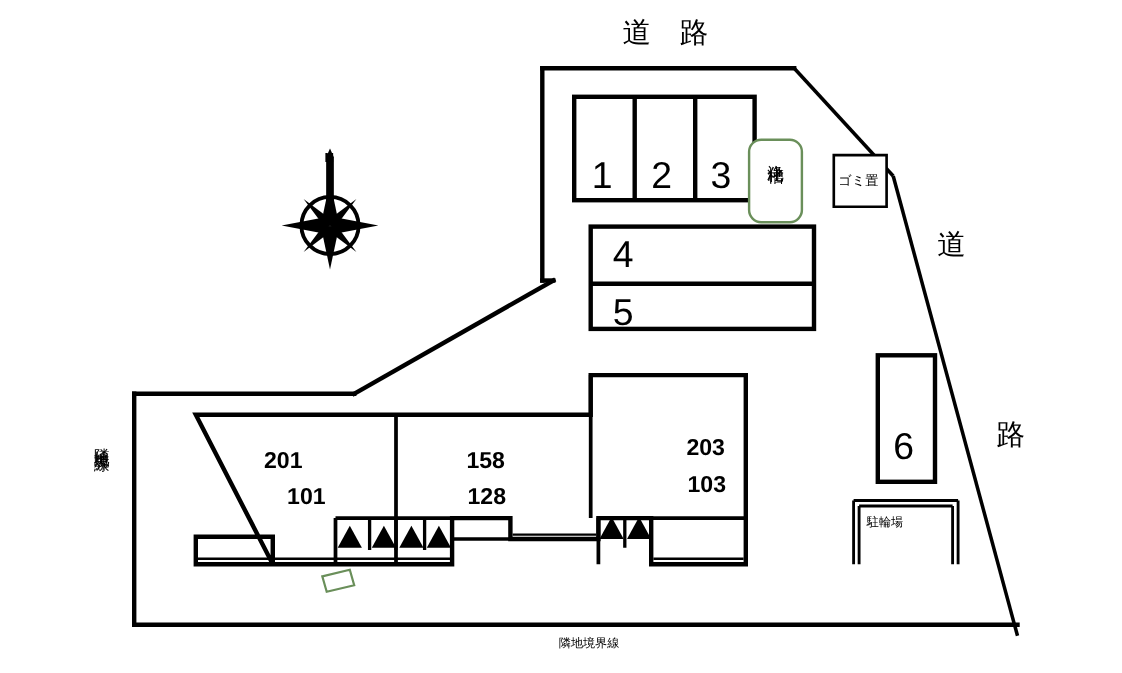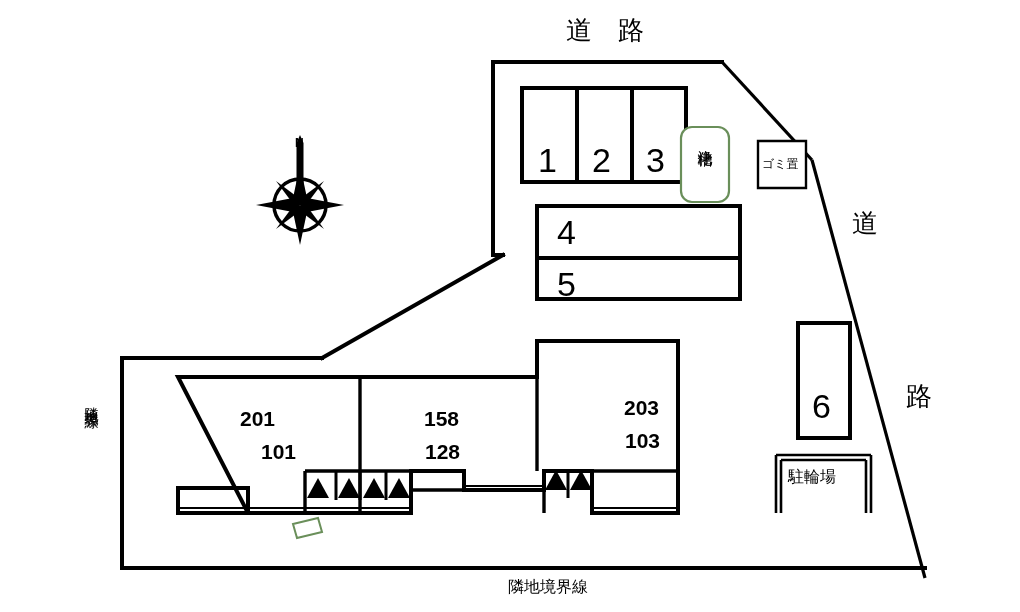--- a/index.html
+++ b/index.html
@@ -40,21 +40,21 @@
   .stall-num {
     font-size: 34px;
     font-family: "Liberation Sans", sans-serif;
   }
   .unit-num {
     font-size: 21px;
     font-weight: bold;
     font-family: "Liberation Sans", sans-serif;
   }
   .small-jp {
-    font-size: 16px;
+    font-size: 11px;
     font-family: "DejaVu Sans", sans-serif;
   }
   .tiny-jp {
     font-size: 12px;
     font-family: "DejaVu Sans", sans-serif;
     text-align: right;
   }
   .vert-jp {
     font-size: 14px;
     writing-mode: vertical-rl;

